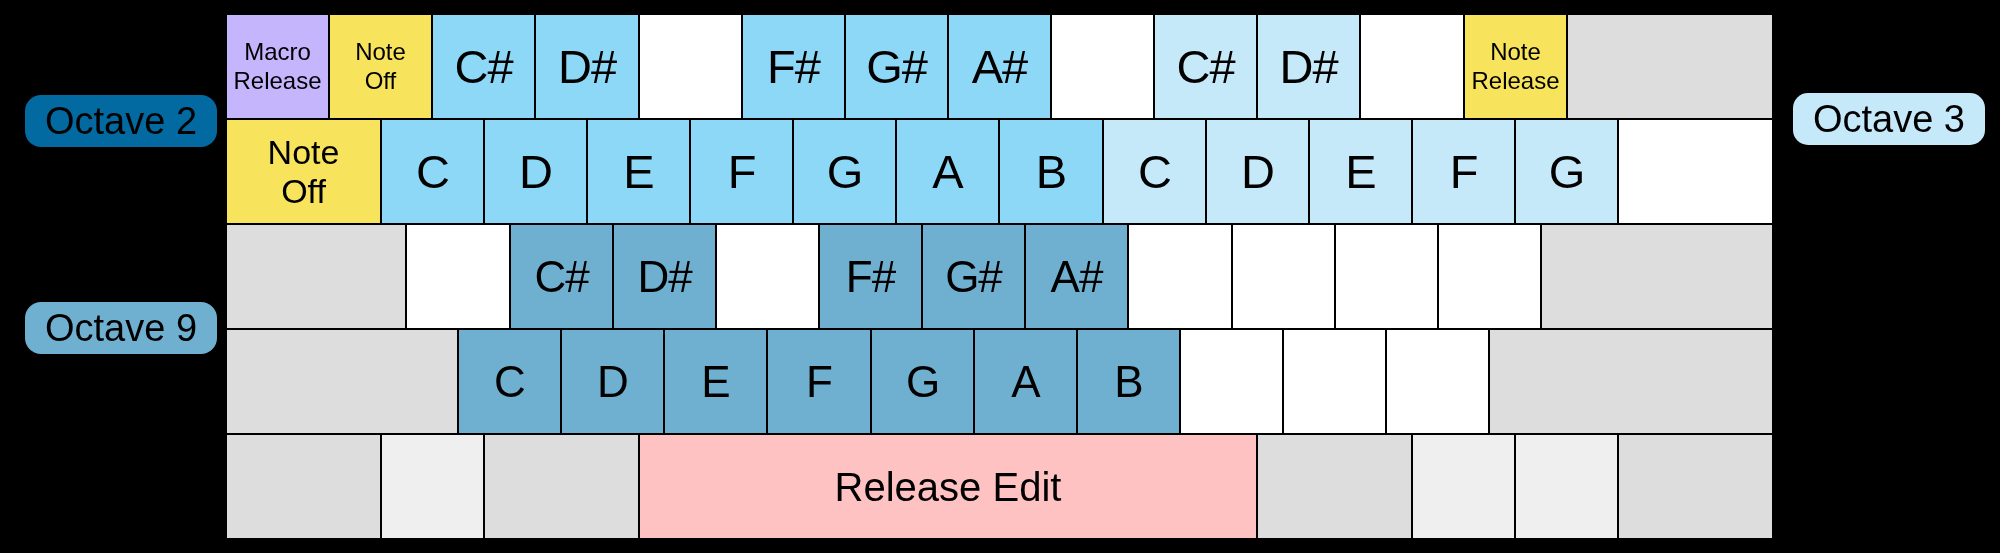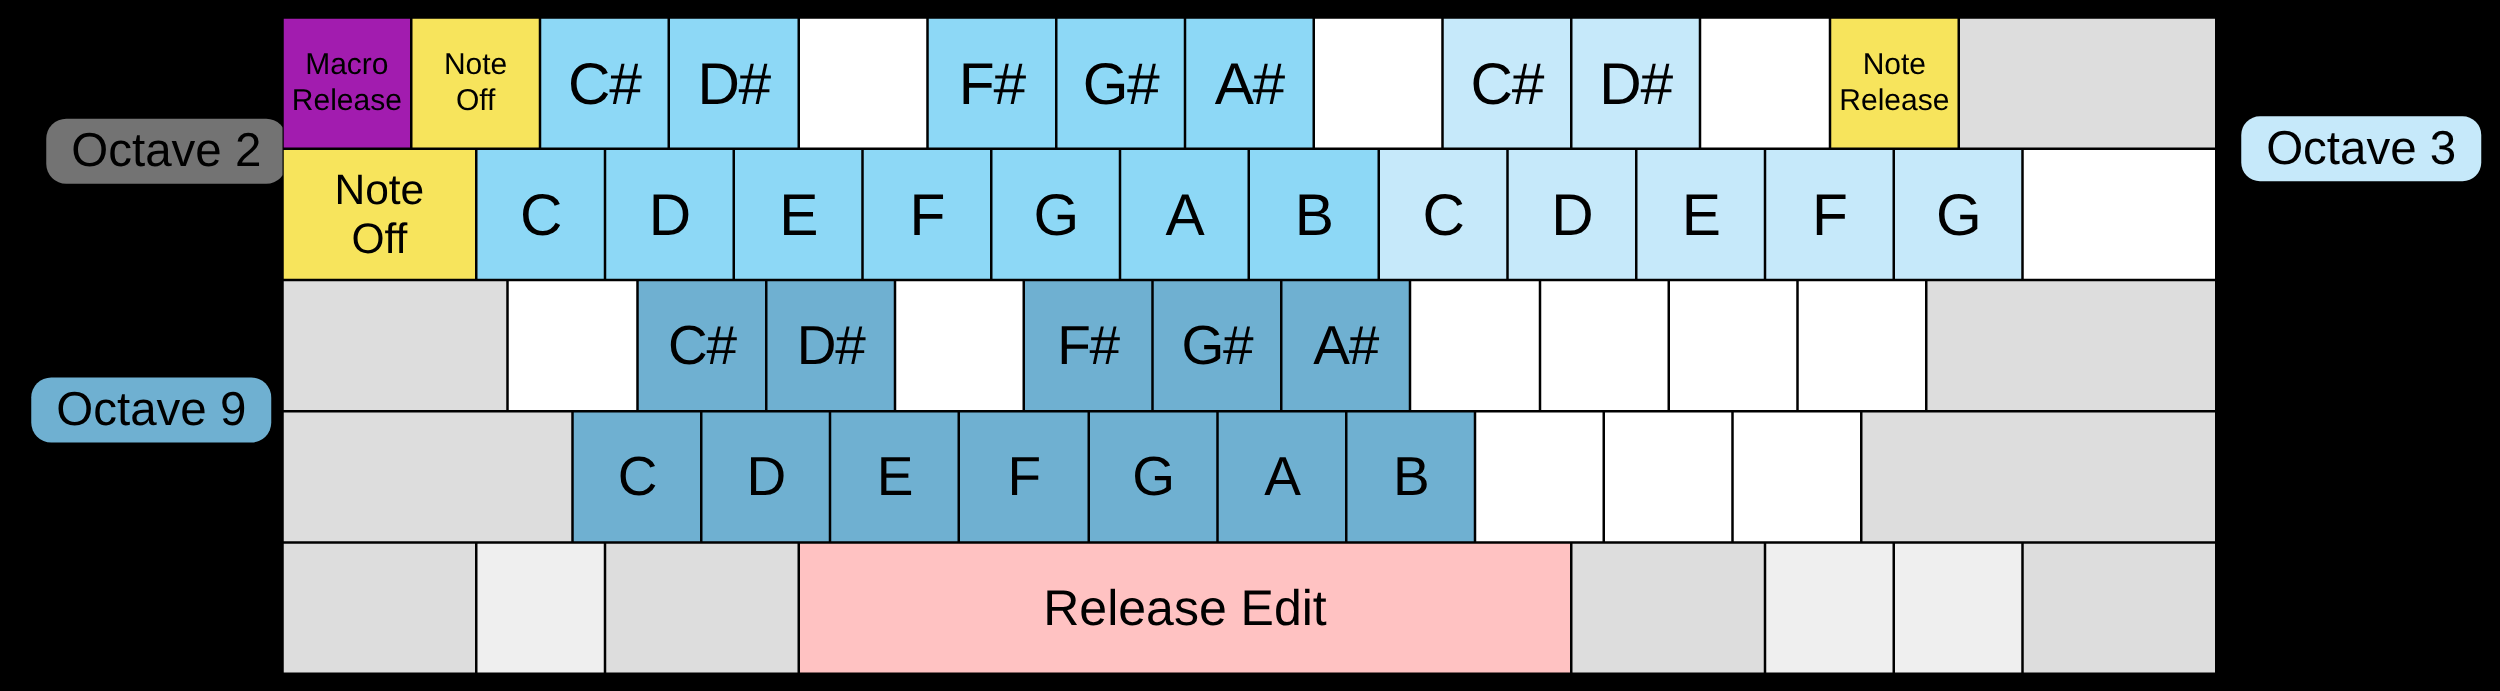--- a/index.html
+++ b/index.html
@@ -50,28 +50,28 @@
     font-size: 38px;
     color: #000;
   }
   .badge-octave2 { left: 25px;  top: 95px;  }
   .badge-octave1 { left: 25px;  top: 302px; }
   .badge-octave3 { right: 15px; top: 93px; border-radius: 15px;  }
 </style>
 </head>
 <body>
 
-<div class="badge badge-octave2" style="background: #737373; margin-left: 12px;">Octave 2</div>
+<div class="badge badge-octave2" style="background: #0369a1;">Octave 2</div>
 
 <div class="badge badge-octave1" style="background: rgb(111, 176, 209);">Octave 9</div>
 
 <div class="badge badge-octave3" style="background: rgb(198, 233, 250);">Octave 3</div>
 
 <div class="keyboard">
-    <div class="key fs-sm" style="left: 1px; width: 101px; top: 1px; height: 103px; background: #a21caf;">Macro
+    <div class="key fs-sm" style="left: 1px; width: 101px; top: 1px; height: 103px; background: #c4b5fd;">Macro
 Release</div>
     <div class="key fs-sm" style="left: 104px; width: 101px; top: 1px; height: 103px; background: rgb(247, 228, 92);">Note
 Off</div>
     <div class="key fs-note" style="left: 207px; width: 101px; top: 1px; height: 103px; background: rgb(141, 216, 246);">C#</div>
     <div class="key fs-note" style="left: 310px; width: 102px; top: 1px; height: 103px; background: rgb(141, 216, 246);">D#</div>
     <div class="key" style="left: 414px; width: 101px; top: 1px; height: 103px; background: rgb(255, 255, 255);"></div>
     <div class="key fs-note" style="left: 517px; width: 101px; top: 1px; height: 103px; background: rgb(141, 216, 246);">F#</div>
     <div class="key fs-note" style="left: 620px; width: 101px; top: 1px; height: 103px; background: rgb(141, 216, 246);">G#</div>
     <div class="key fs-note" style="left: 723px; width: 101px; top: 1px; height: 103px; background: rgb(141, 216, 246);">A#</div>
     <div class="key" style="left: 826px; width: 101px; top: 1px; height: 103px; background: rgb(255, 255, 255);"></div>

